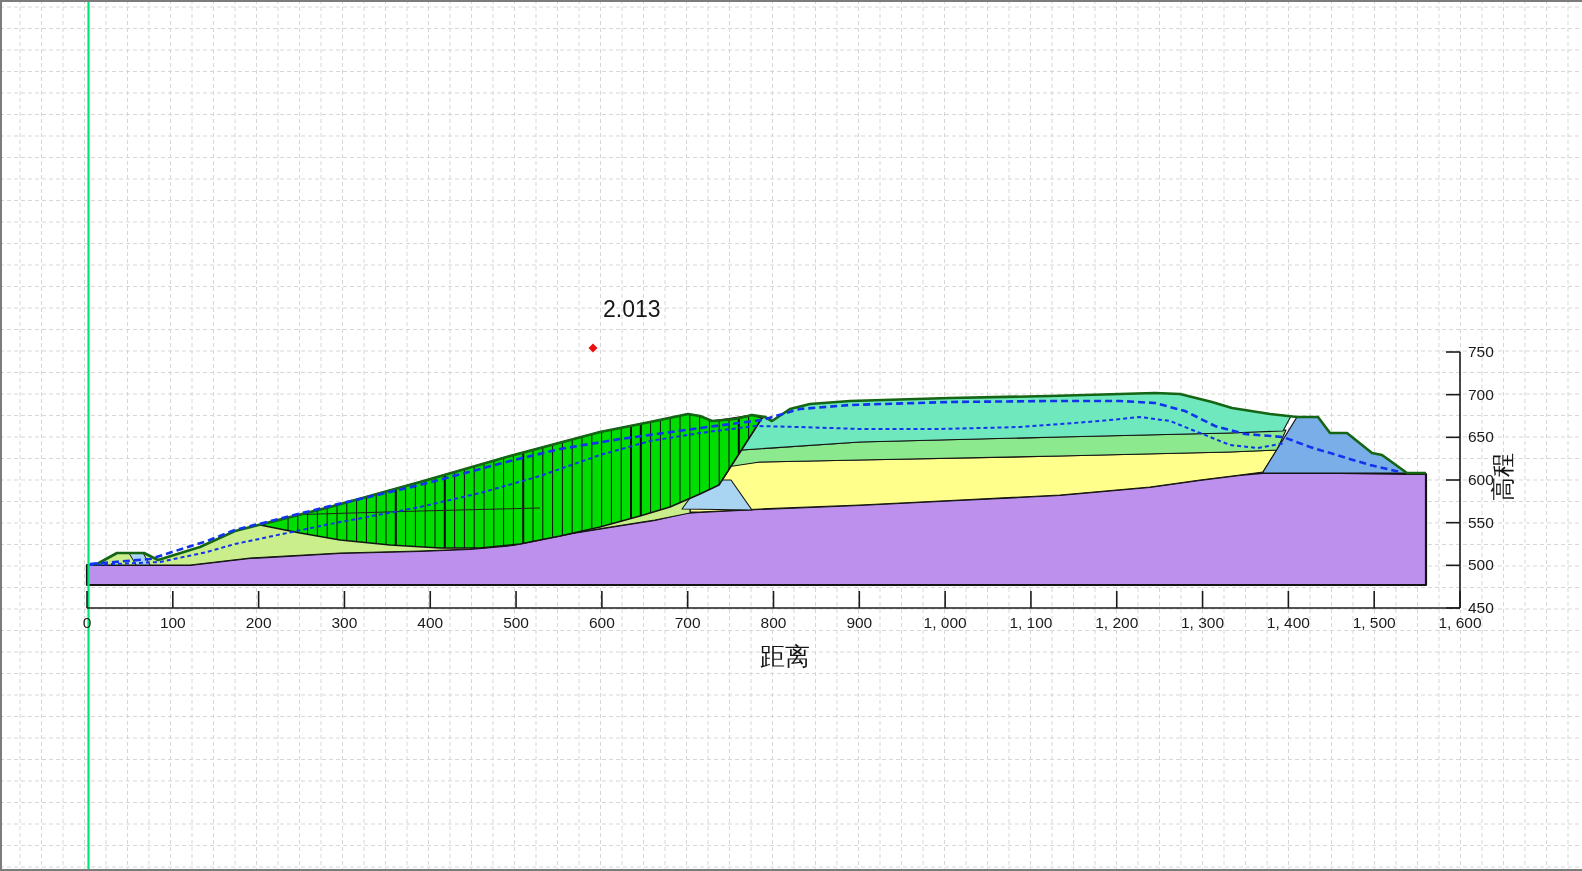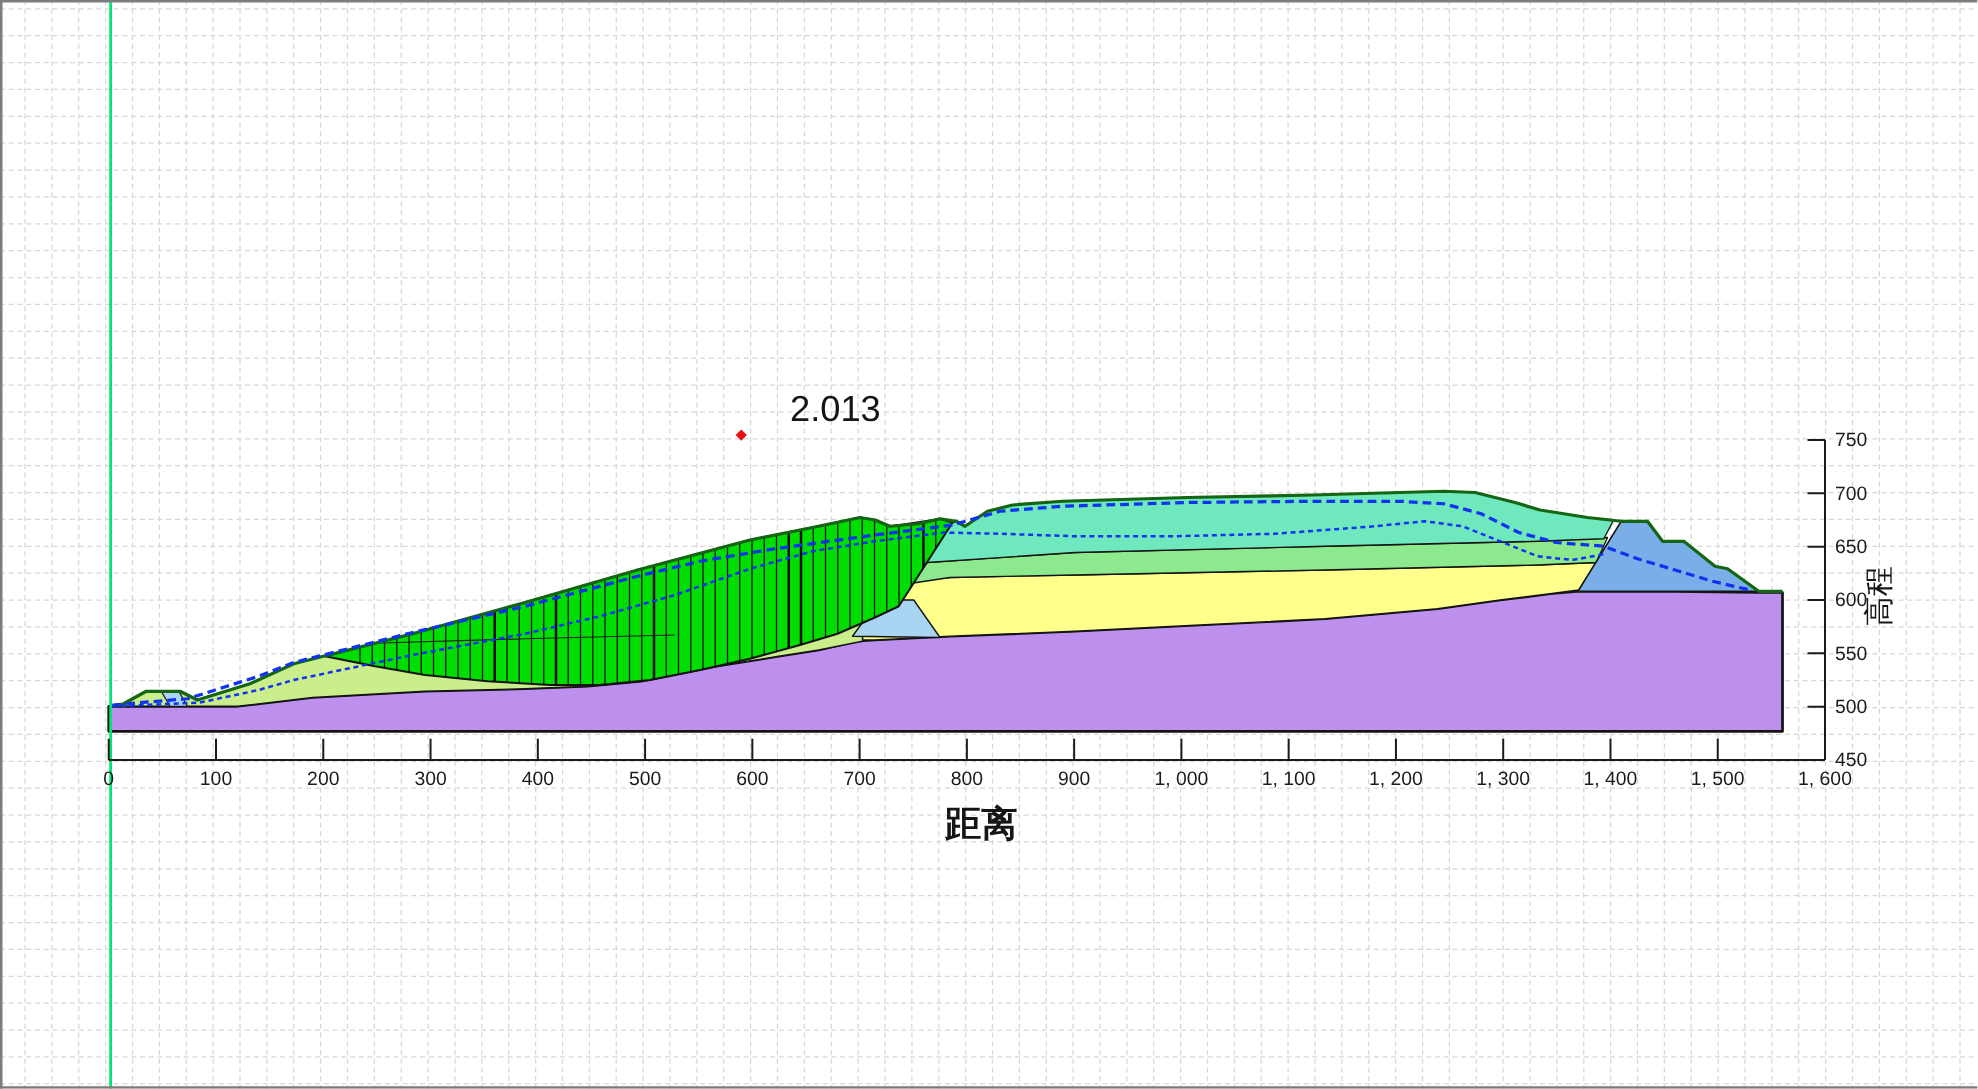--- a/index.html
+++ b/index.html
@@ -5,22 +5,22 @@
   html,body{margin:0;padding:0;background:#ffffff;}
   body{width:1582px;height:871px;position:relative;overflow:hidden;
        font-family:"Liberation Sans","DejaVu Sans",sans-serif;}
   #stage{position:absolute;left:0;top:0;width:1582px;height:871px;}
   svg{position:absolute;left:0;top:0;}
   .edge{position:absolute;background:#7c7c7c;}
   #edge-top{left:0;top:0;width:1582px;height:2px;}
   #edge-left{left:0;top:0;width:2px;height:871px;}
   #edge-bottom{left:0;top:869px;width:1582px;height:2px;}
   .overlay-label{position:absolute;color:#151515;white-space:nowrap;}
-  #fos-label{left:603px;top:312px;font-size:29px;margin-left:29px;}
-  #x-axis-title{left:785px;top:640px;font-size:29px;transform:translateX(-50%);font-weight:bold;}
+  #fos-label{left:603px;top:296px;font-size:23px;}
+  #x-axis-title{left:785px;top:640px;font-size:25px;transform:translateX(-50%);}
   #y-axis-title{left:1503px;top:477px;font-size:24px;
                 transform:translate(-50%,-50%) rotate(-90deg);}
 </style>
 </head>
 <body>
 
 <div id="stage">
   <svg id="scene" width="1582" height="871" viewBox="0 0 1582 871">
       <g>
         <line x1="20" y1="0" x2="20" y2="871" stroke="#d7d7d7" stroke-width="1" stroke-dasharray="4 3"></line>

